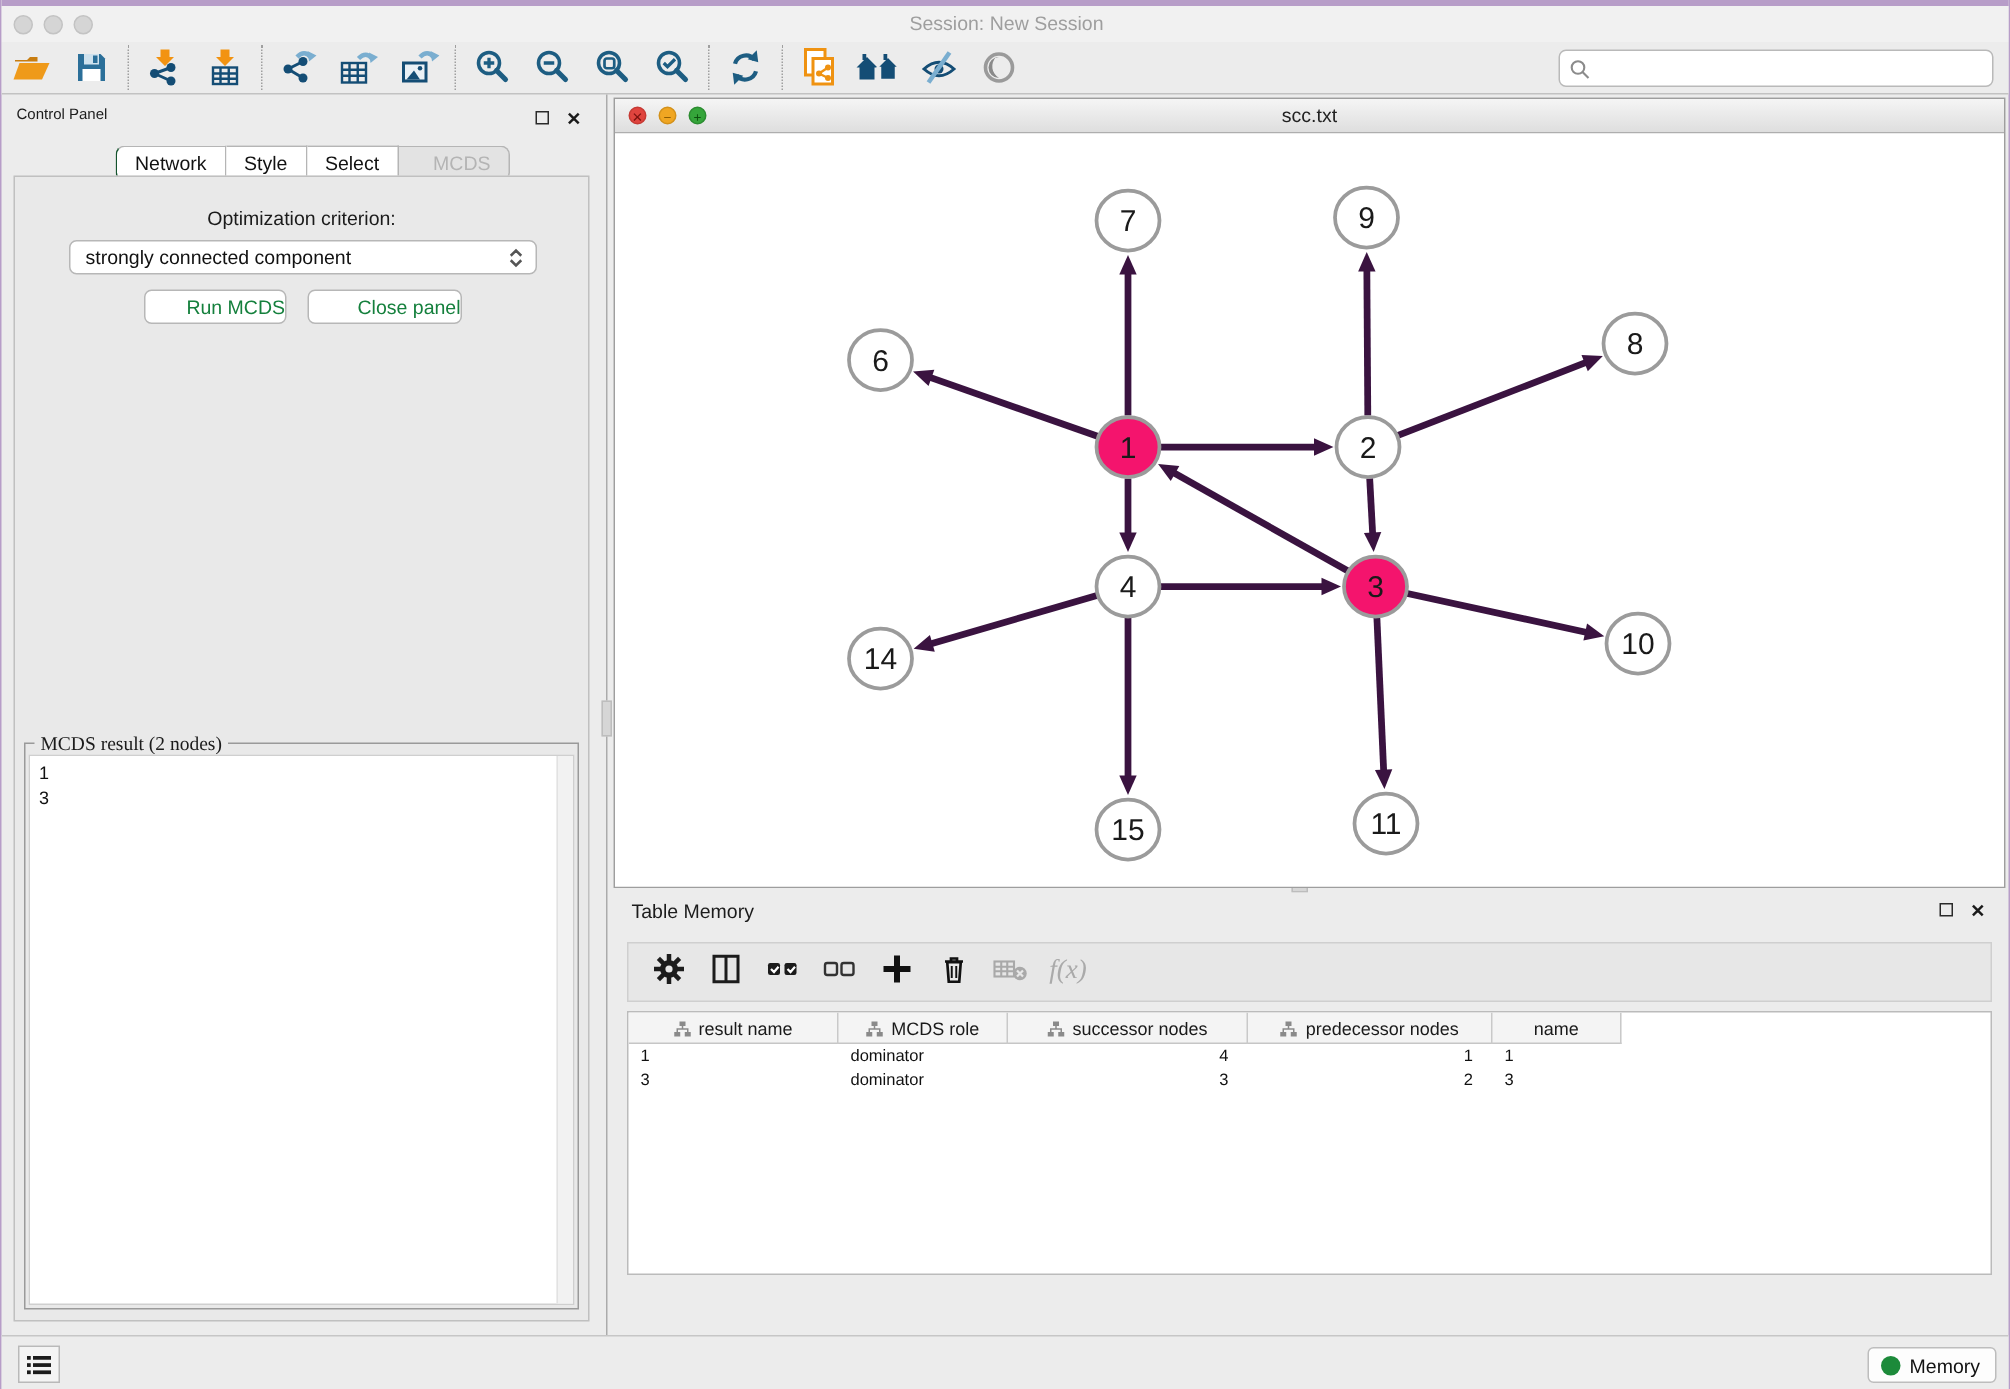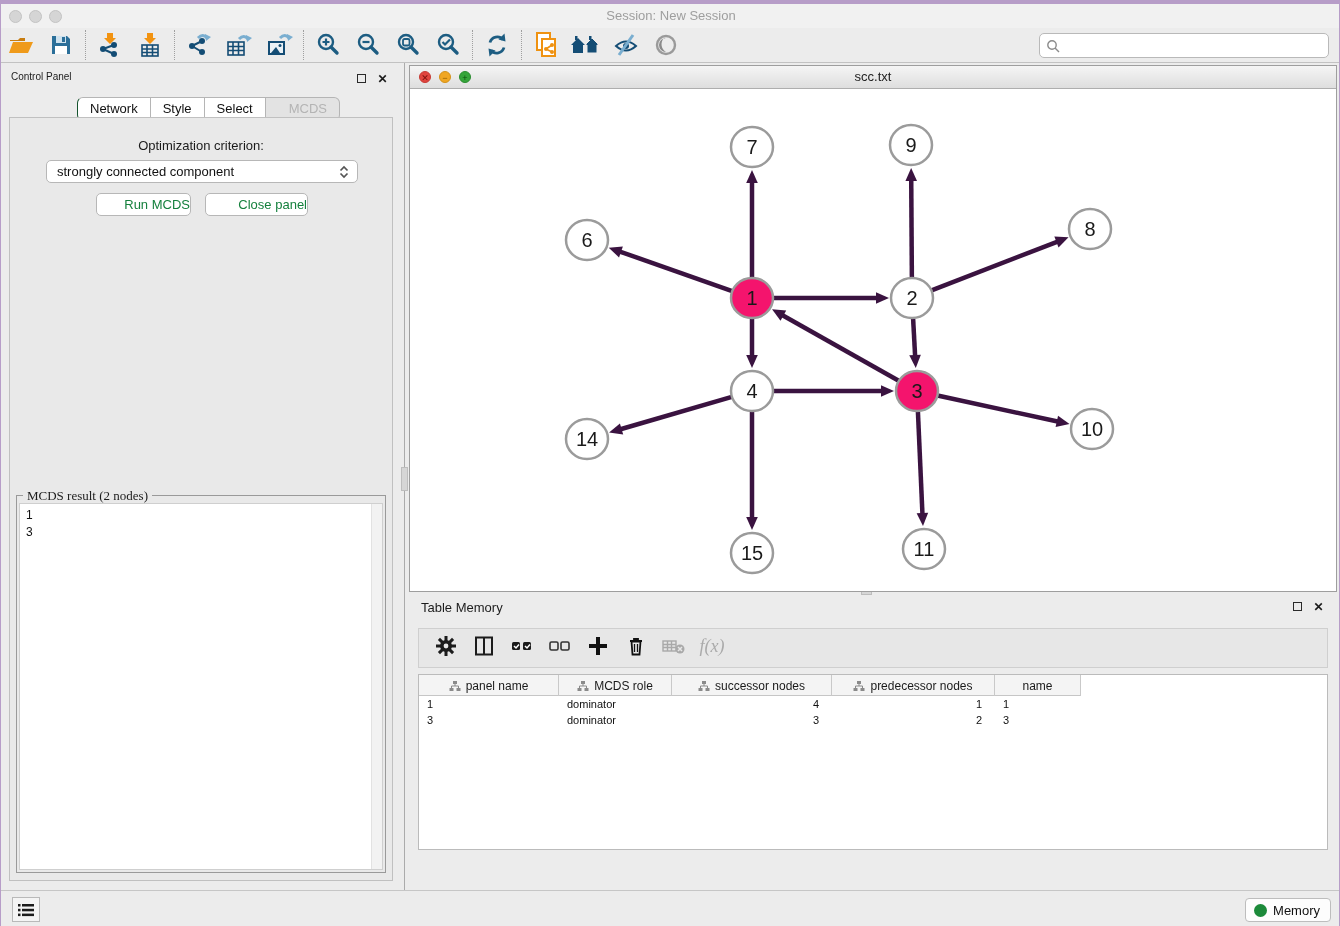--- a/index.html
+++ b/index.html
@@ -455,21 +455,21 @@
     <div id="tp-cols">
         <div class="colh" style="width: 140px;">
           <svg width="12" height="12" viewBox="0 0 12 12">
             <g fill="#8a8a8a">
               <rect x="4" y="1" width="4" height="3"></rect>
               <rect x="0.5" y="8" width="4" height="3"></rect>
               <rect x="7.5" y="8" width="4" height="3"></rect>
             </g>
             <path d="M6 4v2M2.5 8V6h7v2" stroke="#8a8a8a" stroke-width="1" fill="none"></path>
           </svg>
-          <span>panel name</span>
+          <span>result name</span>
         </div>
         <div class="colh" style="width: 113px;">
           <svg width="12" height="12" viewBox="0 0 12 12">
             <g fill="#8a8a8a">
               <rect x="4" y="1" width="4" height="3"></rect>
               <rect x="0.5" y="8" width="4" height="3"></rect>
               <rect x="7.5" y="8" width="4" height="3"></rect>
             </g>
             <path d="M6 4v2M2.5 8V6h7v2" stroke="#8a8a8a" stroke-width="1" fill="none"></path>
           </svg>

